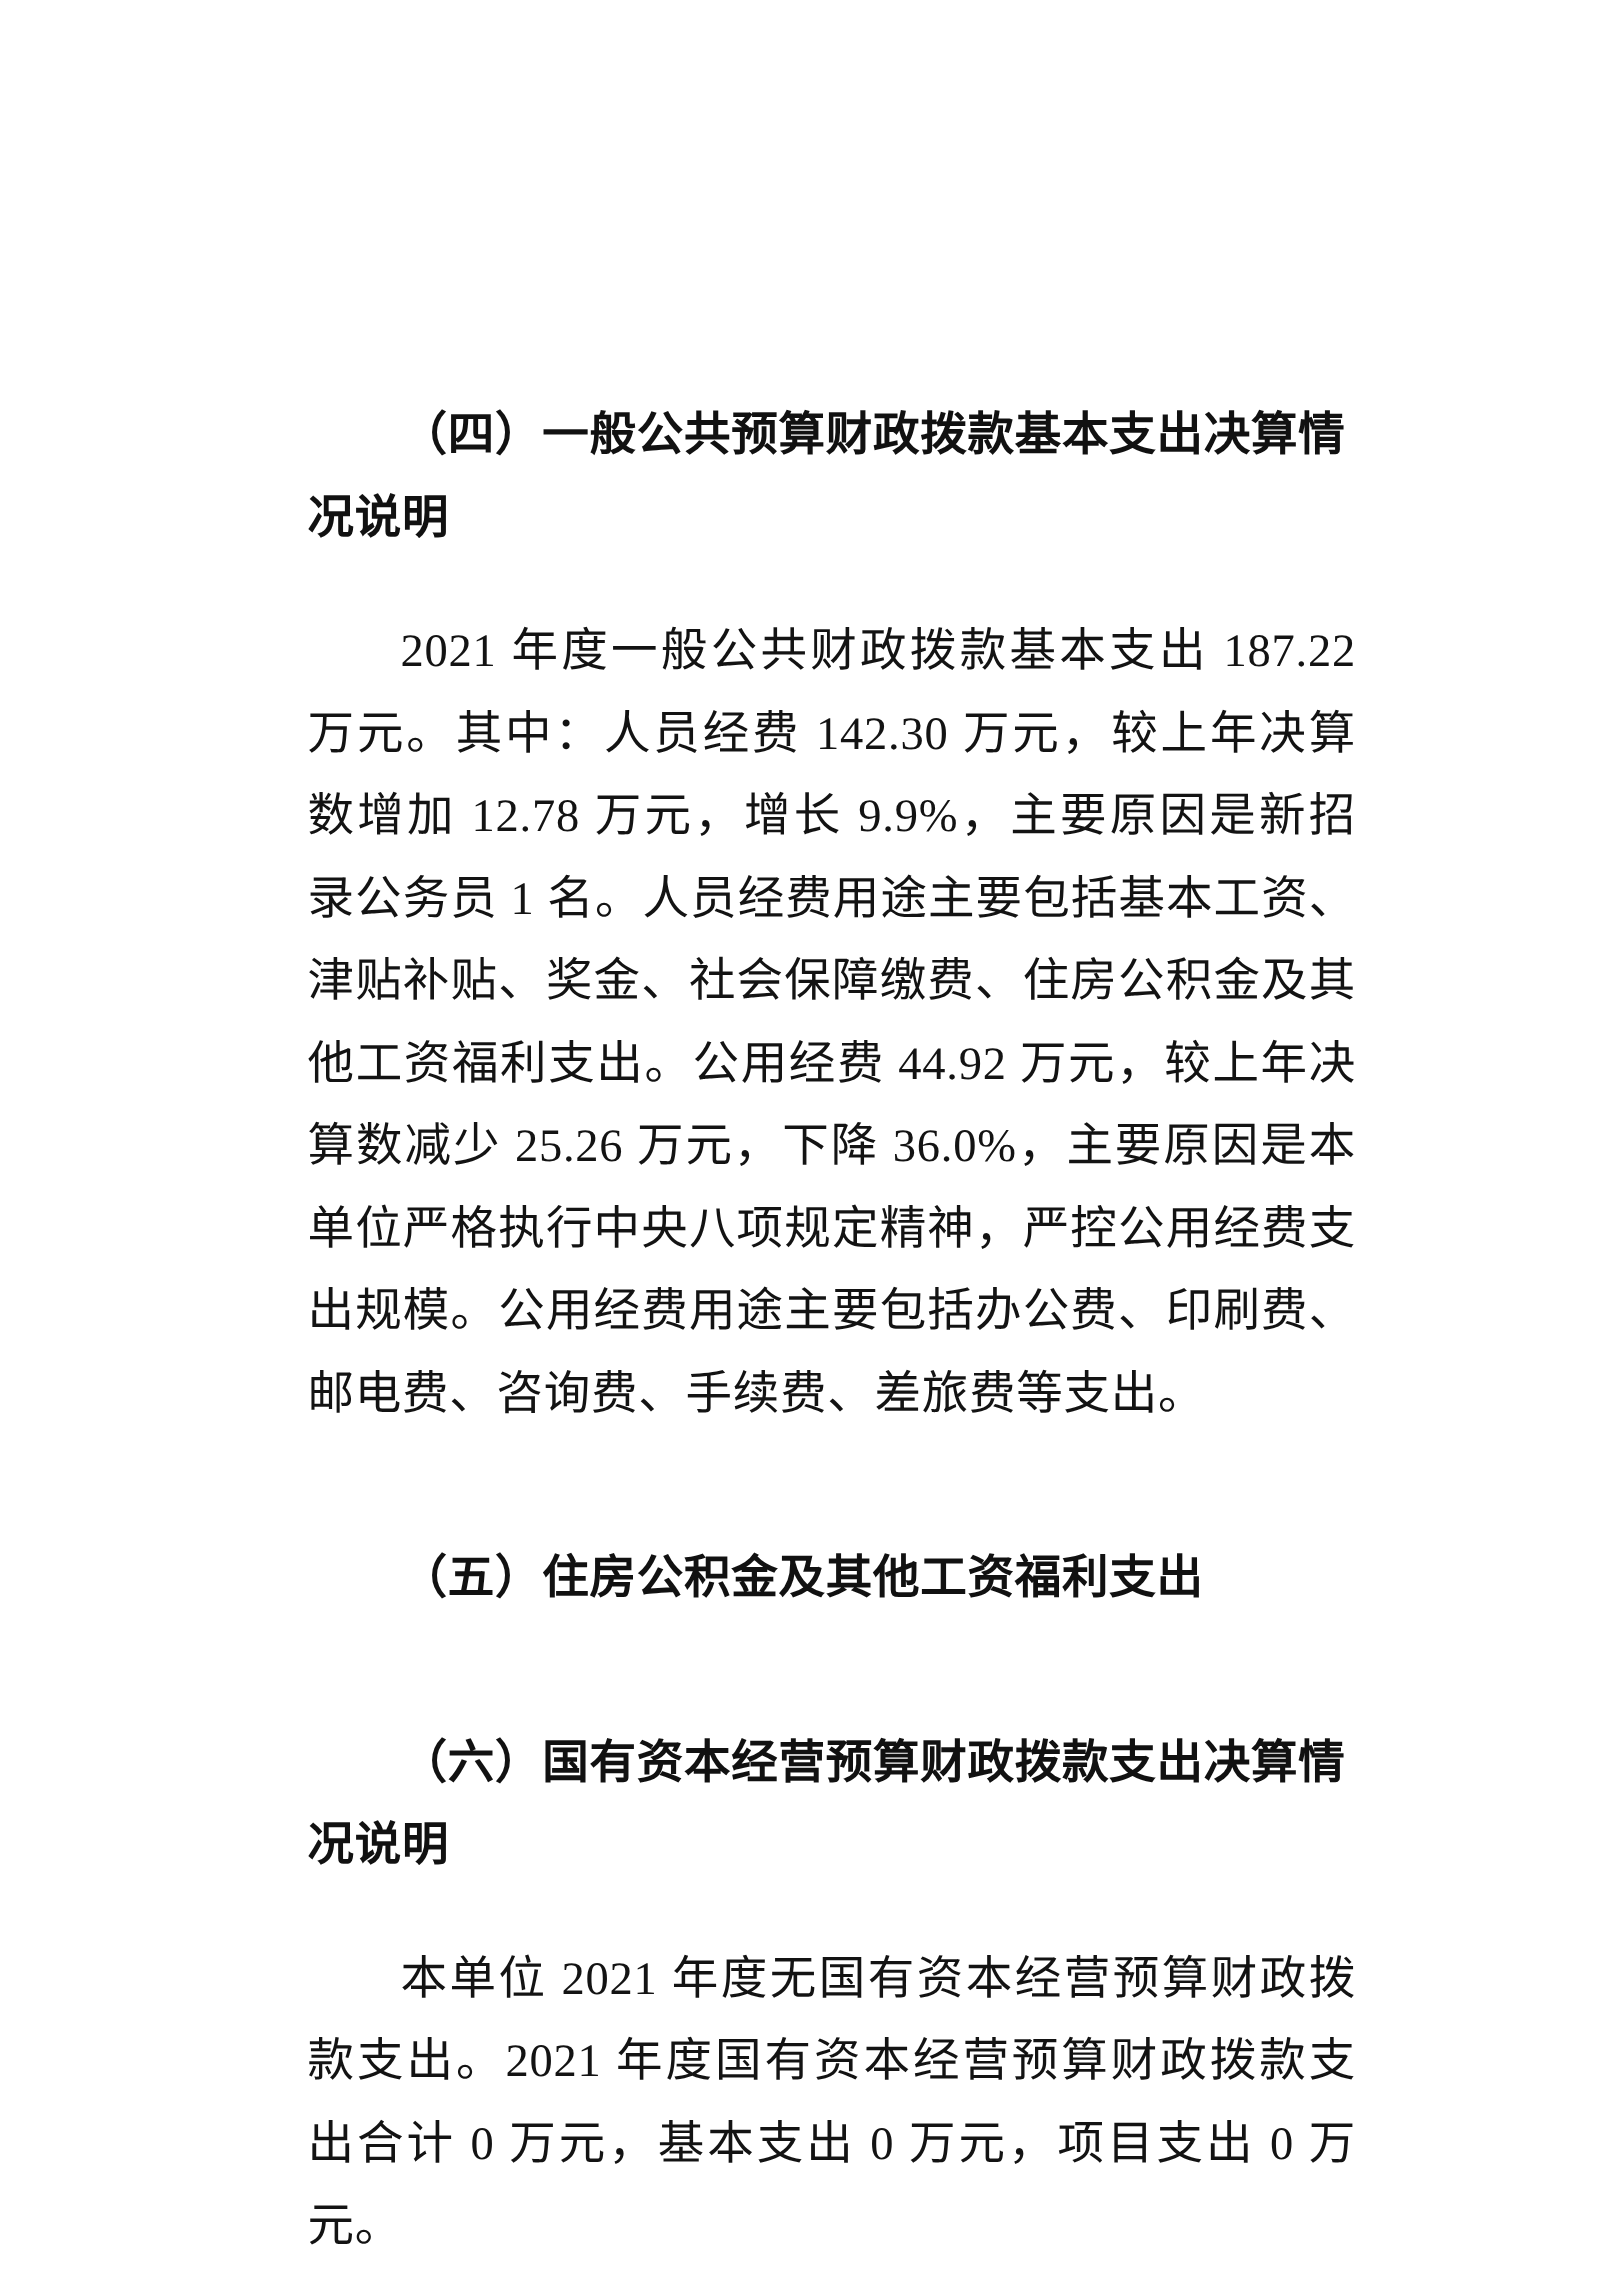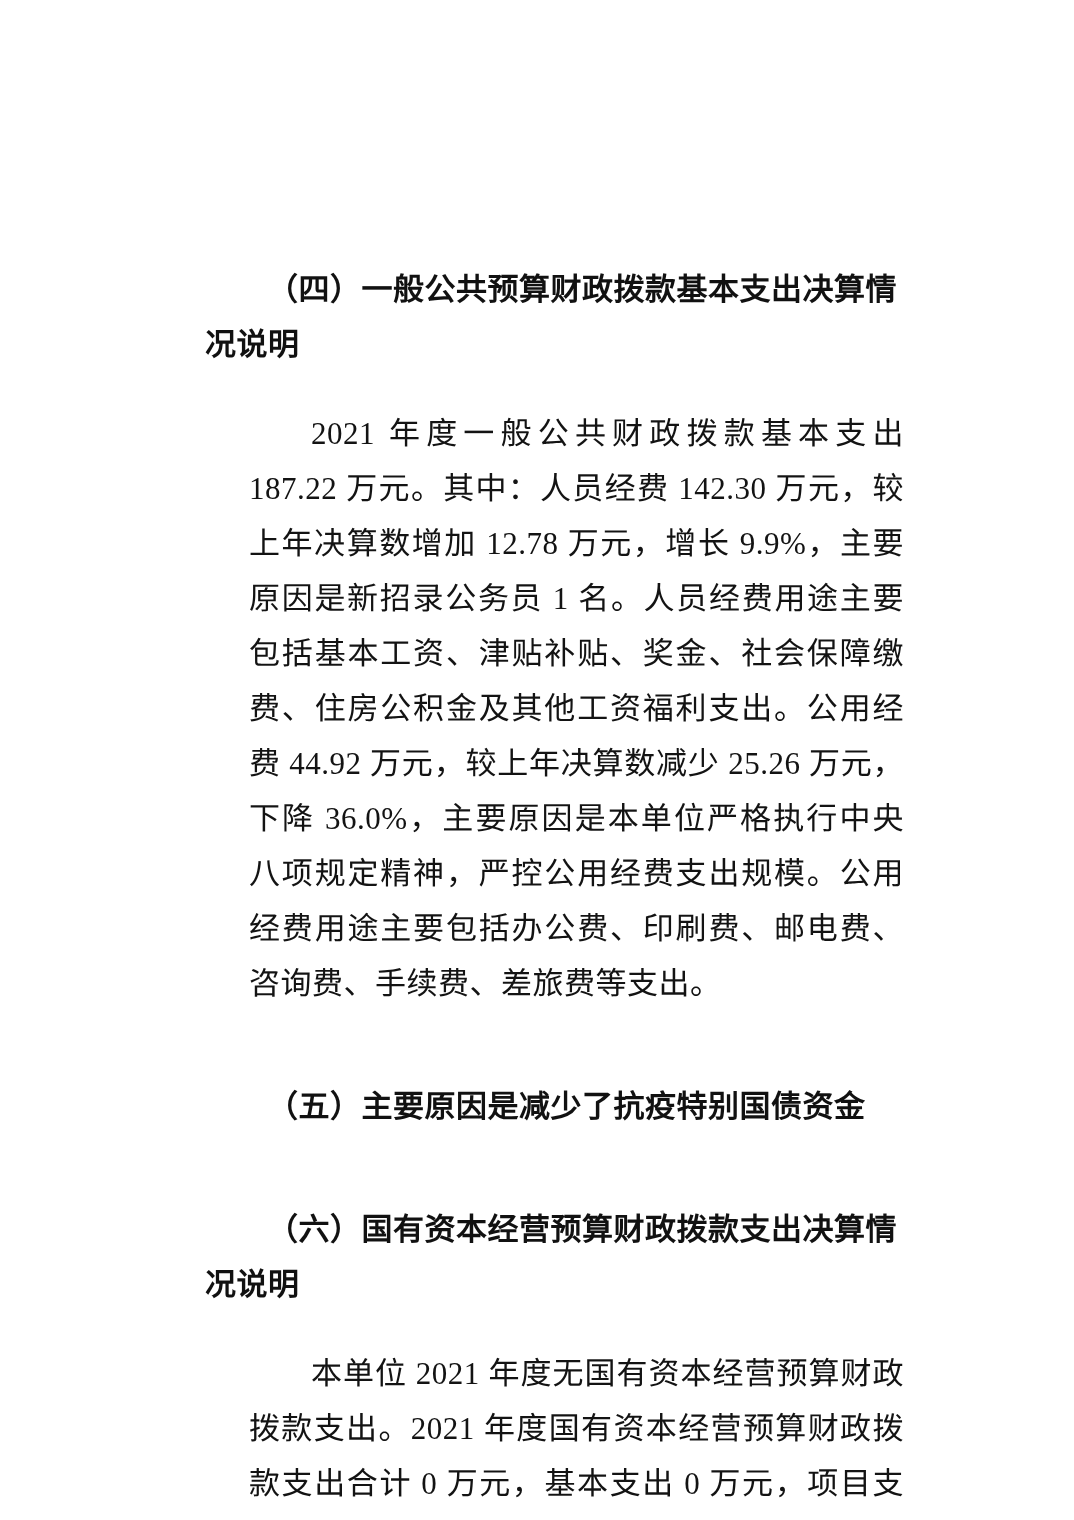--- a/index.html
+++ b/index.html
@@ -43,36 +43,35 @@
     font-weight: bold;
     line-height: 55px;
     text-indent: 2em;
     text-align: left;
     color: #111111;
   }
 
   .paragraph {
     text-indent: 2em;
     color: #131313;
-    margin-left: 44px;
   }
 </style>
 </head>
 <body>
 
 <div class="page">
   <main class="content">
 
     <section>
       <h2 class="section-heading">（四）一般公共预算财政拨款基本支出决算情况说明</h2>
       <p class="paragraph">2021 年度一般公共财政拨款基本支出 187.22 万元。其中：人员经费 142.30 万元，较上年决算数增加 12.78 万元，增长 9.9%，主要原因是新招录公务员 1 名。人员经费用途主要包括基本工资、津贴补贴、奖金、社会保障缴费、住房公积金及其他工资福利支出。公用经费 44.92 万元，较上年决算数减少 25.26 万元，下降 36.0%，主要原因是本单位严格执行中央八项规定精神，严控公用经费支出规模。公用经费用途主要包括办公费、印刷费、邮电费、咨询费、手续费、差旅费等支出。</p>
     </section>
 
     <section>
-      <h2 class="section-heading">（五）主要原因是减少了抗疫特别国债资金</h2>
+      <h2 class="section-heading">（五）住房公积金及其他工资福利支出</h2>
     </section>
 
     <section>
       <h2 class="section-heading">（六）国有资本经营预算财政拨款支出决算情况说明</h2>
       <p class="paragraph">本单位 2021 年度无国有资本经营预算财政拨款支出。2021 年度国有资本经营预算财政拨款支出合计 0 万元，基本支出 0 万元，项目支出 0 万元。</p>
     </section>
 
   </main>
 </div>
 

